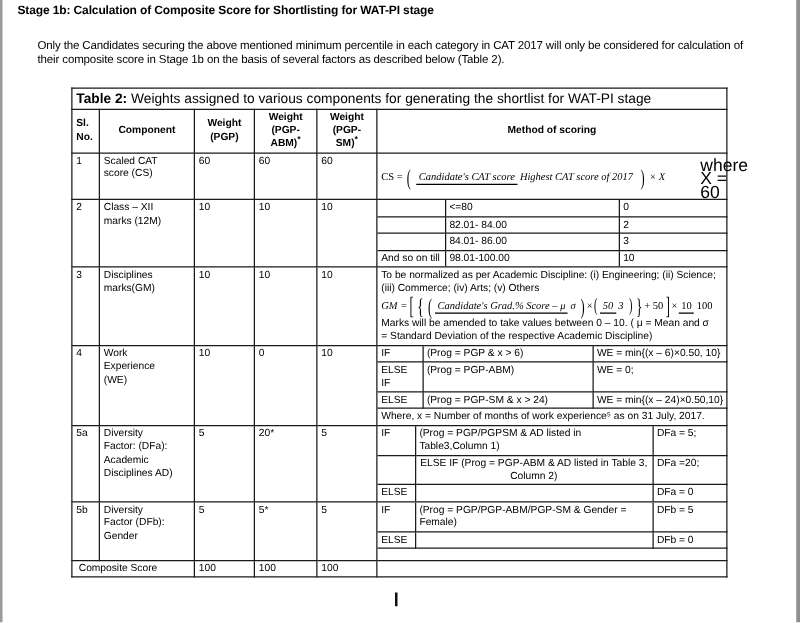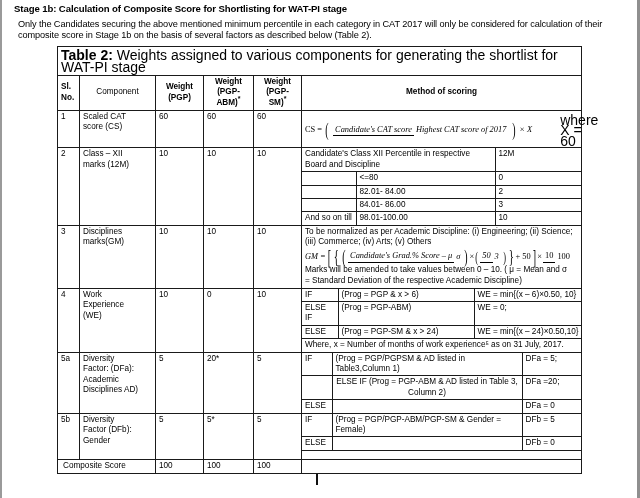--- a/index.html
+++ b/index.html
@@ -32,40 +32,40 @@
     line-height: 11.4px;
     letter-spacing: -0.1px;
   }
   .intro .hd {
     font-weight: bold;
     font-size: 9.6px;
     line-height: 12px;
     display: block;
     margin-bottom: 0.5px;
   }
-  .intro p { margin: 4px; }
+  .intro p { margin: 16px; }
 
   table.main {
     border-collapse: collapse;
     margin: 4px 0 0 57px;
     width: 524px;
     table-layout: fixed;
     font-size: 8.2px;
     line-height: 10.6px;
   }
   table.main td, table.main th {
     border: 1px solid #1a1a1a;
     padding: 1px 3px;
     vertical-align: top;
     font-weight: normal;
     text-align: left;
   }
   .tbl-caption {
     text-align: left;
-    font-size: 14px;
+    font-size: 11px;
     padding: 2px 3px !important;
     line-height: 12px;
   }
   .tbl-caption b { font-weight: bold; }
   .ctr { text-align: center; }
   .mid { vertical-align: middle !important; }
   sup { font-size: 7px; vertical-align: super; line-height: 0; }
 
   
   table.sub {
@@ -174,21 +174,21 @@
     <tbody>
       <tr>
         <td colspan="6" class="tbl-caption"><b>Table 2:</b><span> Weights assigned to various components for generating the shortlist for WAT-PI stage</span></td>
       </tr>
 
       <tr>
         <td class="mid" style="text-align:left !important;font-weight:bold;padding-left:3px !important">
           <div>Sl.</div>
           <div>No.</div>
         </td>
-        <td class="mid" style="text-align:center !important;font-weight:normal">Component</td>
+        <td class="mid" style="text-align:center !important;font-weight:bold">Component</td>
         <td class="mid" style="text-align:center !important;font-weight:bold">
           <div>Weight</div>
           <div>(PGP)</div>
         </td>
         <td class="mid" style="text-align:center !important;font-weight:bold">
           <div>Weight</div>
           <div>(PGP-</div>
           <div><span>ABM)</span><sup>*</sup></div>
         </td>
         <td class="mid" style="text-align:center !important;font-weight:bold">
@@ -235,24 +235,20 @@
         <td class="ctr">10</td>
         <td class="ctr">10</td>
         <td style="padding:0">
           <table class="sub" style="margin:0;width:100%">
             <colgroup>
                 <col style="width:54px">
                 <col style="width:139px">
                 <col style="width:87px">
               </colgroup>
             <tbody>
-                <tr>
-              <td colspan="2" style="text-align:left">Candidate's Class XII Percentile in respective Board and Discipline</td>
-              <td>12M</td>
-            </tr>
             <tr>
               <td></td>
               <td class="ctr">&lt;=80</td>
               <td>0</td>
             </tr>
             <tr>
               <td></td>
               <td class="ctr">82.01- 84.00</td>
               <td>2</td>
             </tr>

